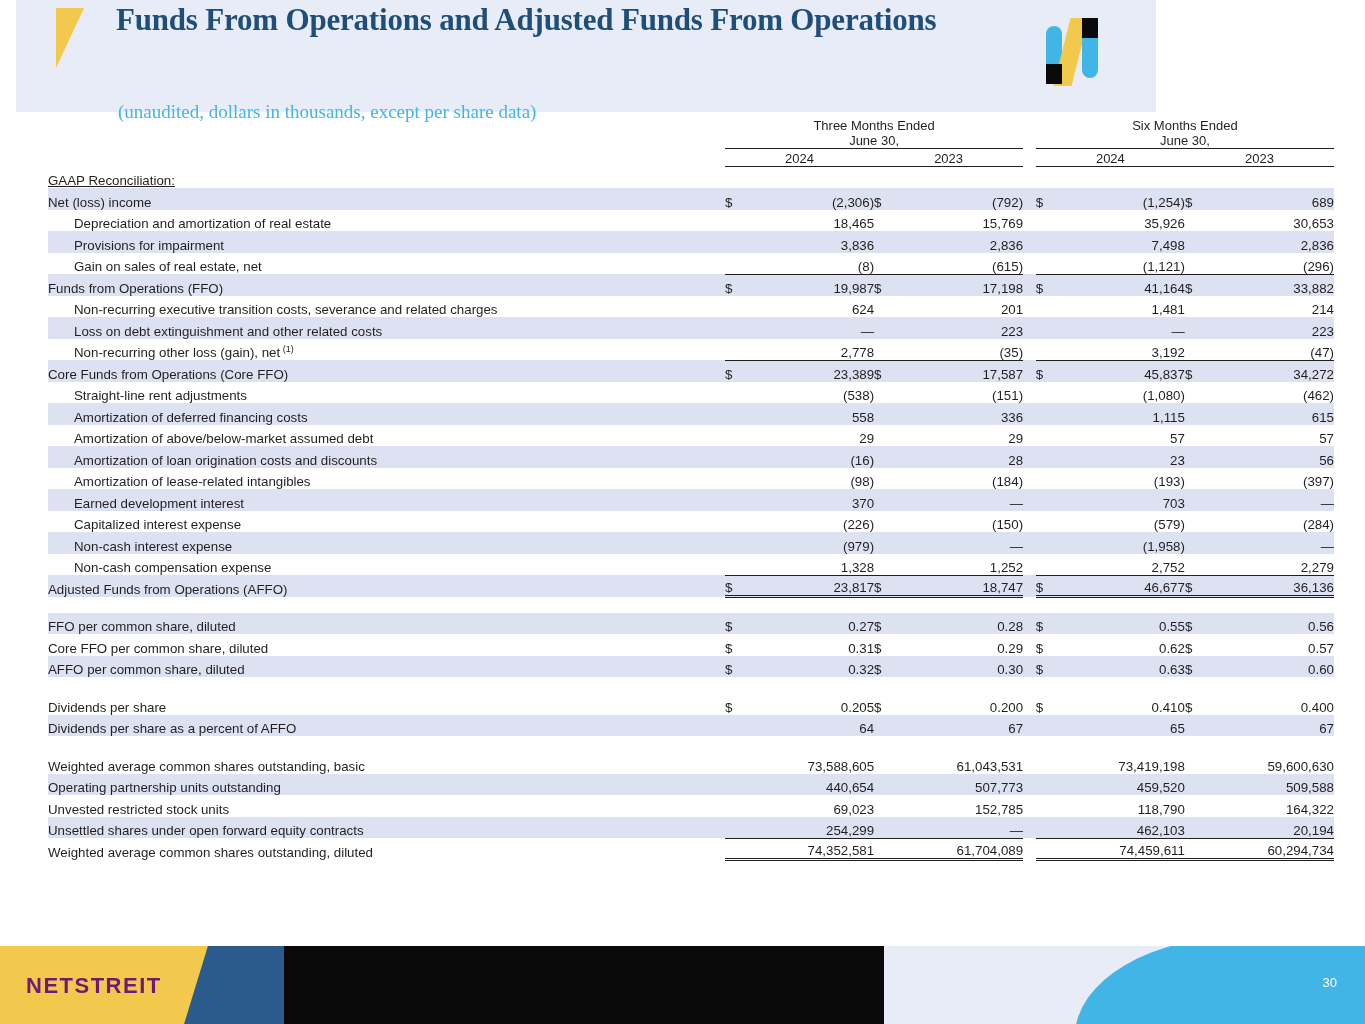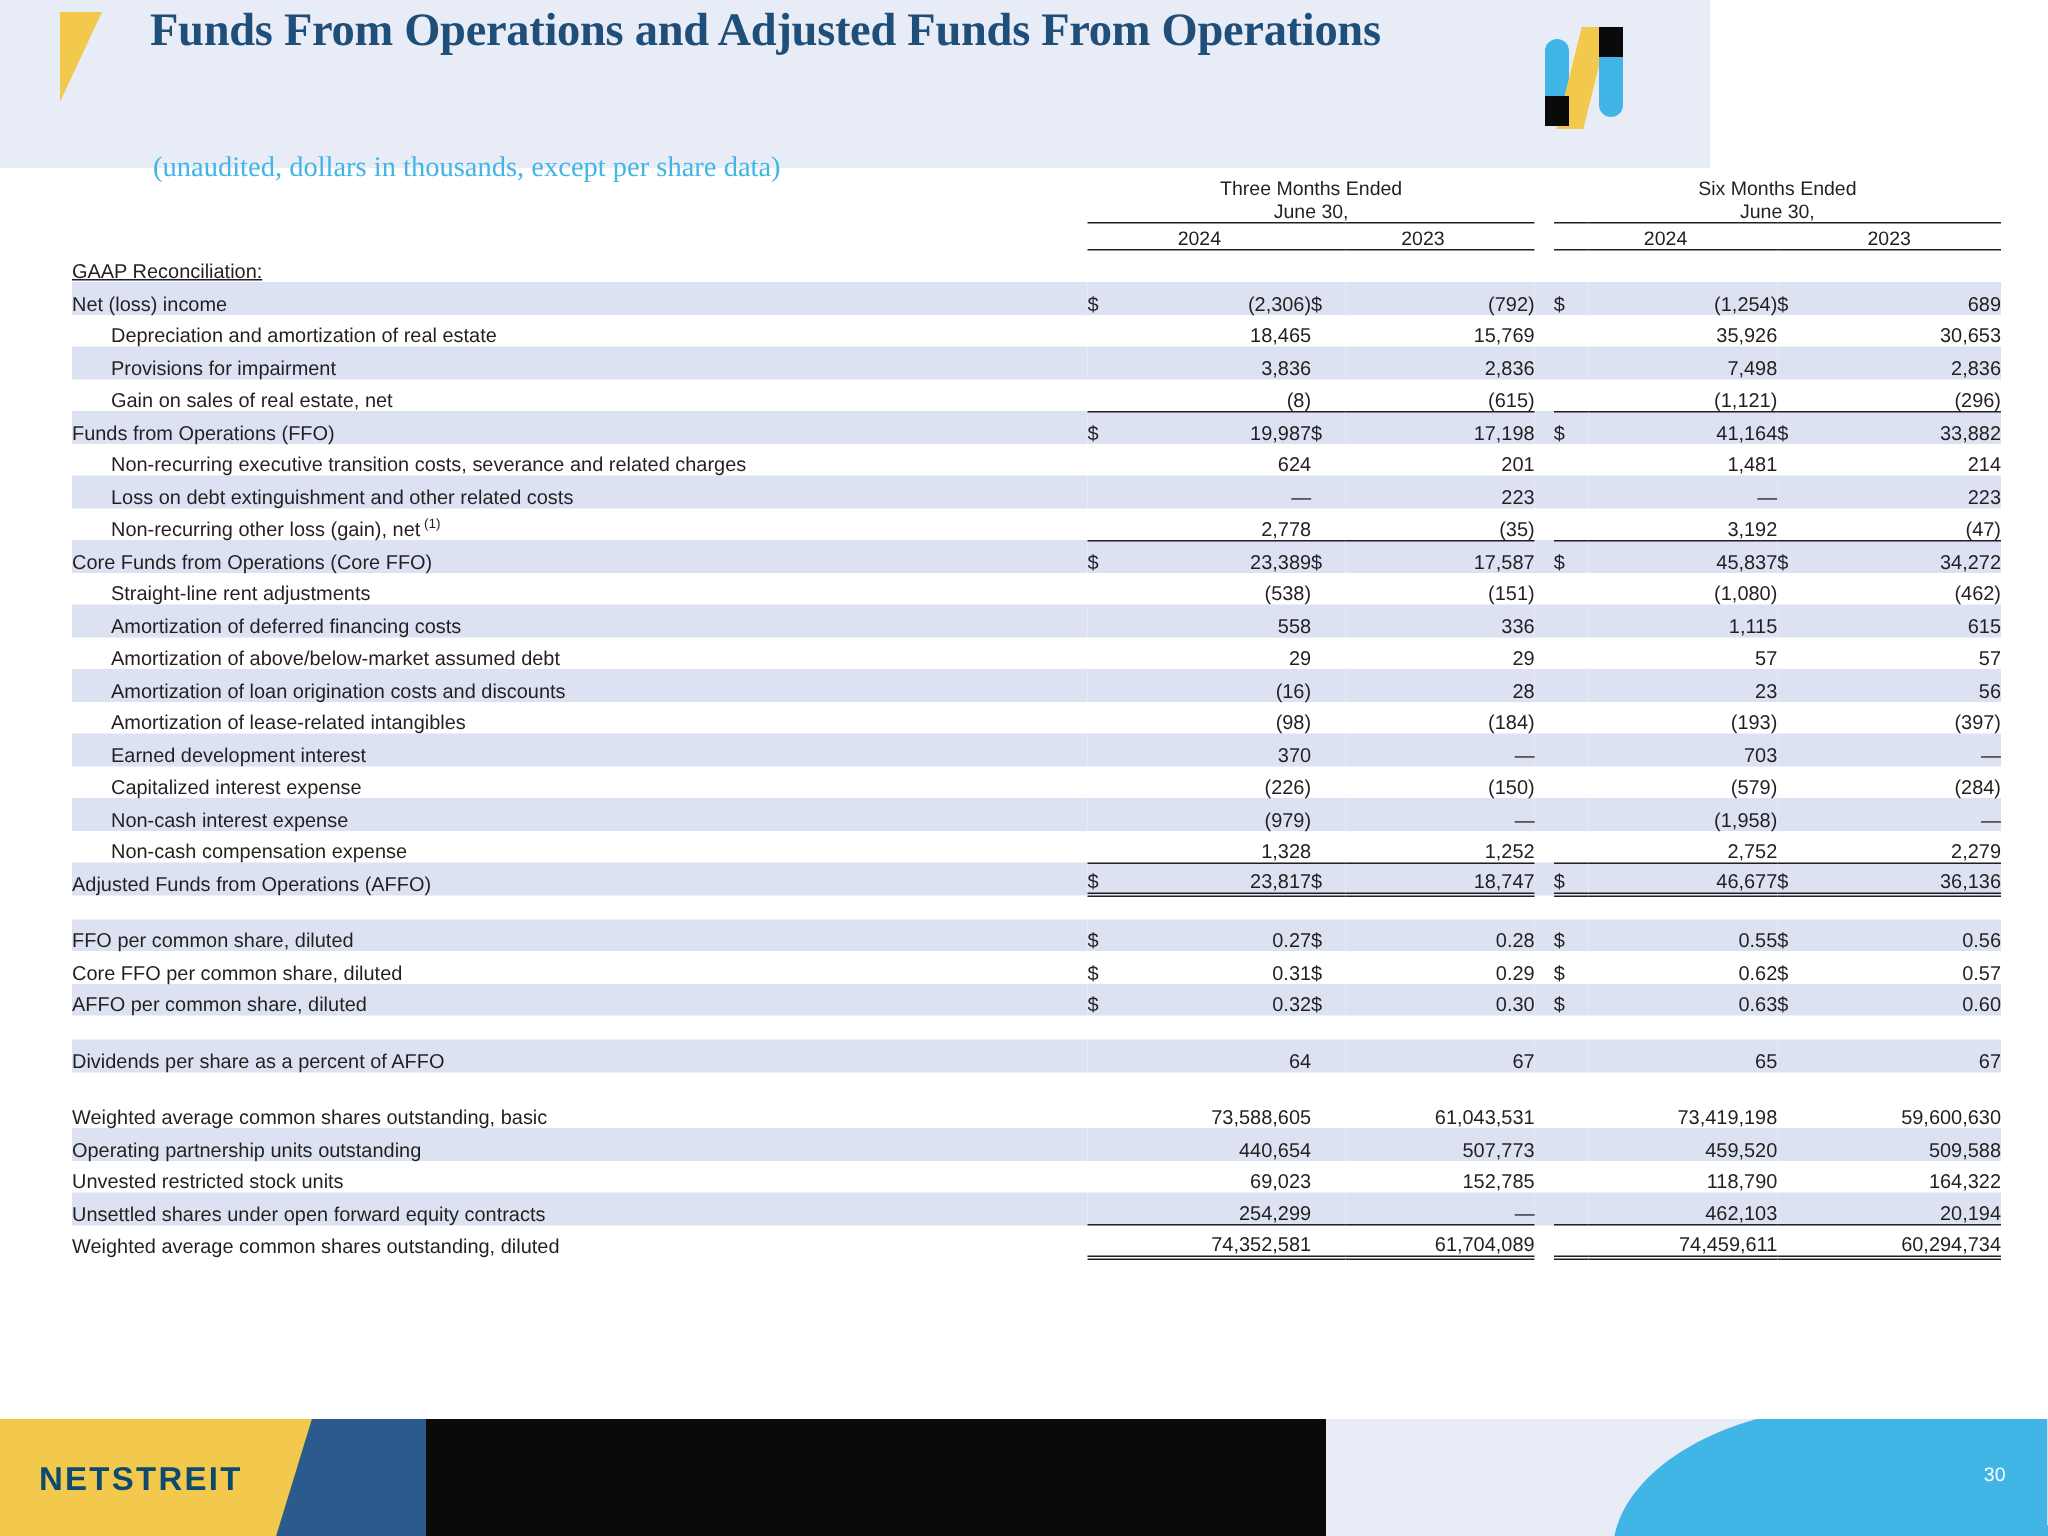--- a/index.html
+++ b/index.html
@@ -10,21 +10,21 @@
     background: #ffffff;
     font-family: "Liberation Sans", sans-serif;
     color: #231f20;
     position: relative;
     overflow: hidden;
   }
 
   
   .header {
     position: absolute;
-    top: 0; left: 0;
+    top: 0; left: 16px;
     width: 1140px;
     height: 112px;
     background: #e8ecf7;
   }
   .header-accent {
     position: absolute;
     left: 40px; top: 8px;
     width: 0; height: 0;
     border-left: 28px solid #f2c94c;
     border-bottom: 60px solid transparent;
@@ -124,21 +124,21 @@
   }
   .f-yellow { position: absolute; left: 0; top: 0; width: 238px; height: 78px; background: #f2c94c; }
   .f-navy  { position: absolute; left: 196px; top: 0; width: 108px; height: 78px; background: #2b5a8c; transform: skewX(-17deg); }
   .f-black { position: absolute; left: 284px; top: 0; width: 600px; height: 78px; background: #0a0a0a; }
   .f-cyanwrap { position: absolute; right: 0; top: 0; width: 300px; height: 78px; overflow: hidden; }
   .f-cyan { position: absolute; right: -40px; top: -10px; width: 330px; height: 100px; background: #41b6e6; border-top-left-radius: 170px 100px; }
   .f-logo {
     position: absolute; left: 26px; top: 27px;
     font-family: "Liberation Sans", sans-serif;
     font-weight: bold; font-size: 22px; letter-spacing: 1.5px;
-    color: #0c4a6e;
+    color: #701a75;
   }
   .f-page {
     position: absolute; right: 28px; top: 29px;
     font-size: 13px; color: #ffffff;
   }
 </style>
 </head>
 <body>
 
 <div class="header">
@@ -458,20 +458,32 @@
           <td class="num cell">0.30</td>
           <td></td>
           <td class="sym cell">$</td>
           <td class="num cell">0.63</td>
           <td class="sym cell">$</td>
           <td class="num cell">0.60</td>
         </tr>
         <tr class="spacer">
           <td colspan="10"></td>
         </tr>
+        <tr class="row">
+          <td class="lbl">Dividends per share</td>
+          <td class="sym cell">$</td>
+          <td class="num cell">0.205</td>
+          <td class="sym cell">$</td>
+          <td class="num cell">0.200</td>
+          <td></td>
+          <td class="sym cell">$</td>
+          <td class="num cell">0.410</td>
+          <td class="sym cell">$</td>
+          <td class="num cell">0.400</td>
+        </tr>
         <tr class="row band">
           <td class="lbl">Dividends per share as a percent of AFFO</td>
           <td class="sym cell"></td>
           <td class="num cell">64</td>
           <td class="sym cell"></td>
           <td class="num cell">67</td>
           <td></td>
           <td class="sym cell"></td>
           <td class="num cell">65</td>
           <td class="sym cell"></td>

